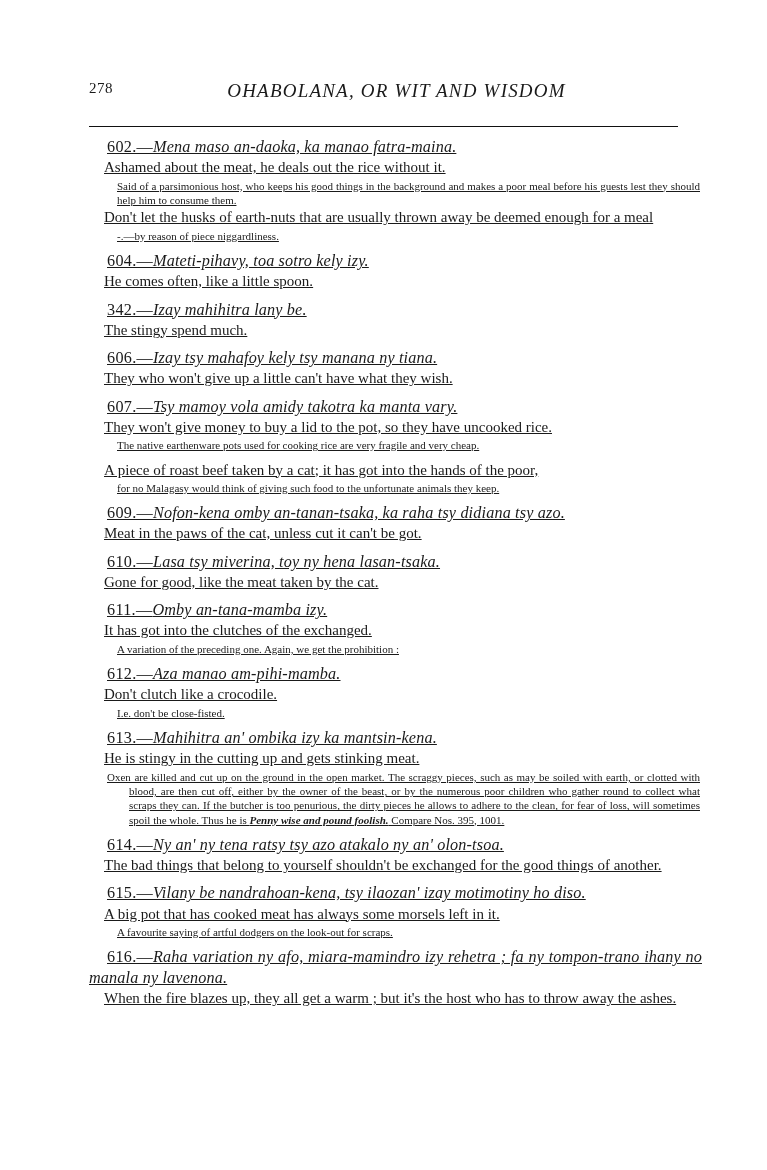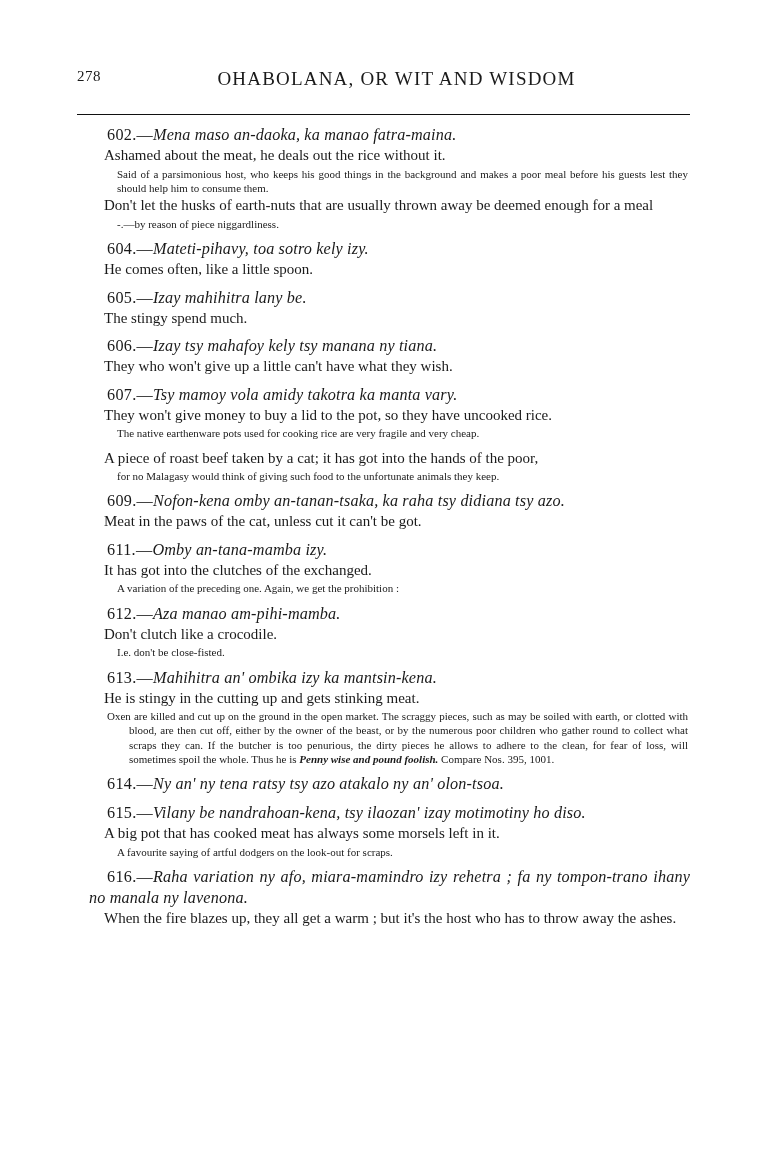--- a/index.html
+++ b/index.html
@@ -15,40 +15,41 @@
     font-family: "Liberation Serif", "DejaVu Serif", serif;
     color: #1a1a1a;
     -webkit-font-smoothing: antialiased;
   }
 
   .page {
     position: relative;
     width: 767px;
     height: 1036px;
     box-sizing: border-box;
-    padding: 0;
+    padding: 12px;
   }
 
   
   .running-head {
     position: relative;
     margin: 0;
     padding: 68px 77px 0 77px;
     height: 30px;
   }
   .folio {
     position: absolute;
     left: 77px;
     top: 68px;
     font-size: 15px;
     letter-spacing: 0.5px;
     font-variant: normal;
   }
   .head-title {
     text-align: center;
+    font-style: italic;
     font-size: 19px;
     letter-spacing: 1.2px;
     padding-left: 26px;
     white-space: nowrap;
   }
   .head-rule {
     margin: 16px 77px 0 77px;
     border: 0;
     border-top: 1.6px solid #111;
     height: 0;
@@ -57,21 +58,22 @@
 
   
   .column {
     margin: 0;
     padding: 10px 77px 0 77px;
     box-sizing: border-box;
     width: 767px;
   }
 
   .entry {
-    margin: 0 0 1px 12px;
+    margin: 0 0 1px 0;
+    text-decoration: underline;
   }
   .entry.spaced {
     margin-top: 8px;
   }
 
   
   .proverb {
     font-style: italic;
     font-size: 16.2px;
     line-height: 1.30;
@@ -142,21 +144,21 @@
       <p class="translation">Don't let the husks of earth-nuts that are usually thrown away be deemed enough for a meal</p>
       <p class="note hang left">-.—by reason of piece niggardliness.</p>
     </div>
 
     <div class="entry spaced">
       <p class="proverb tight"><span class="num">604.—</span><span>Mateti-pihavy, toa sotro kely izy.</span></p>
       <p class="translation flush">He comes often, like a little spoon.</p>
     </div>
 
     <div class="entry spaced">
-      <p class="proverb tight"><span class="num">605.—</span><span>Izay mahihitra lany be.</span></p>
+      <p class="proverb tight"><span class="num">342.—</span><span>Izay mahihitra lany be.</span></p>
       <p class="translation flush">The stingy spend much.</p>
     </div>
 
     <div class="entry spaced">
       <p class="proverb tight"><span class="num">606.—</span><span>Izay tsy mahafoy kely tsy manana ny tiana.</span></p>
       <p class="translation flush">They who won't give up a little can't have what they wish.</p>
     </div>
 
     <div class="entry spaced">
       <p class="proverb tight"><span class="num">607.—</span><span>Tsy mamoy vola amidy takotra ka manta vary.</span></p>
@@ -167,20 +169,24 @@
     <div class="entry spaced">
       <p class="translation">A piece of roast beef taken by a cat; it has got into the hands of the poor,</p>
       <p class="note hang">for no Malagasy would think of giving such food to the unfortunate animals they keep.</p>
     </div>
 
     <div class="entry spaced">
       <p class="proverb tight"><span class="num">609.—</span><span>Nofon-kena omby an-tanan-tsaka, ka raha tsy didiana tsy azo.</span></p>
       <p class="translation flush">Meat in the paws of the cat, unless cut it can't be got.</p>
     </div>
 
+    <div class="entry spaced">
+      <p class="proverb tight"><span class="num">610.—</span><span>Lasa tsy miverina, toy ny hena lasan-tsaka.</span></p>
+      <p class="translation flush">Gone for good, like the meat taken by the cat.</p>
+    </div>
 
     <div class="entry spaced">
       <p class="proverb tight"><span class="num">611.—</span><span>Omby an-tana-mamba izy.</span></p>
       <p class="translation flush">It has got into the clutches of the exchanged.</p>
       <p class="note left">A variation of the preceding one.   Again, we get the prohibition :</p>
     </div>
 
     <div class="entry spaced">
       <p class="proverb tight"><span class="num">612.—</span><span>Aza manao am-pihi-mamba.</span></p>
       <p class="translation flush">Don't clutch like a crocodile.</p>
@@ -188,20 +194,21 @@
     </div>
 
     <div class="entry spaced">
       <p class="proverb tight"><span class="num">613.—</span><span>Mahihitra an' ombika izy ka mantsin-kena.</span></p>
       <p class="translation flush">He is stingy in the cutting up and gets stinking meat.</p>
       <p class="note hang" style="padding-left:40px;text-indent:-22px;"><span>Oxen are killed and cut up on the ground in the open market. The scraggy pieces, such as may be soiled with earth, or clotted with blood, are then cut off, either by the owner of the beast, or by the numerous poor children who gather round to collect what scraps they can. If the butcher is too penurious, the dirty pieces he allows to adhere to the clean, for fear of loss, will sometimes spoil the whole. Thus he is </span><span class="bolditalic">Penny wise and pound foolish.</span><span> Compare Nos. 395, 1001.</span></p>
     </div>
 
     <div class="entry spaced">
       <p class="proverb tight"><span class="num">614.—</span><span>Ny an' ny tena ratsy tsy azo atakalo ny an' olon-tsoa.</span></p>
+      <p class="translation">The bad things that belong to yourself shouldn't be exchanged for the good things of another.</p>
     </div>
 
     <div class="entry spaced">
       <p class="proverb spread"><span class="num">615.—</span><span>Vilany be nandrahoan-kena, tsy ilaozan' izay motimotiny ho diso.</span></p>
       <p class="translation flush">A big pot that has cooked meat has always some morsels left in it.</p>
       <p class="note left">A favourite saying of artful dodgers on the look-out for scraps.</p>
     </div>
 
     <div class="entry spaced">
       <p class="proverb spread"><span class="num">616.—</span><span>Raha variation ny afo, miara-mamindro izy rehetra ; fa ny tompon-trano ihany no manala ny lavenona.</span></p>

